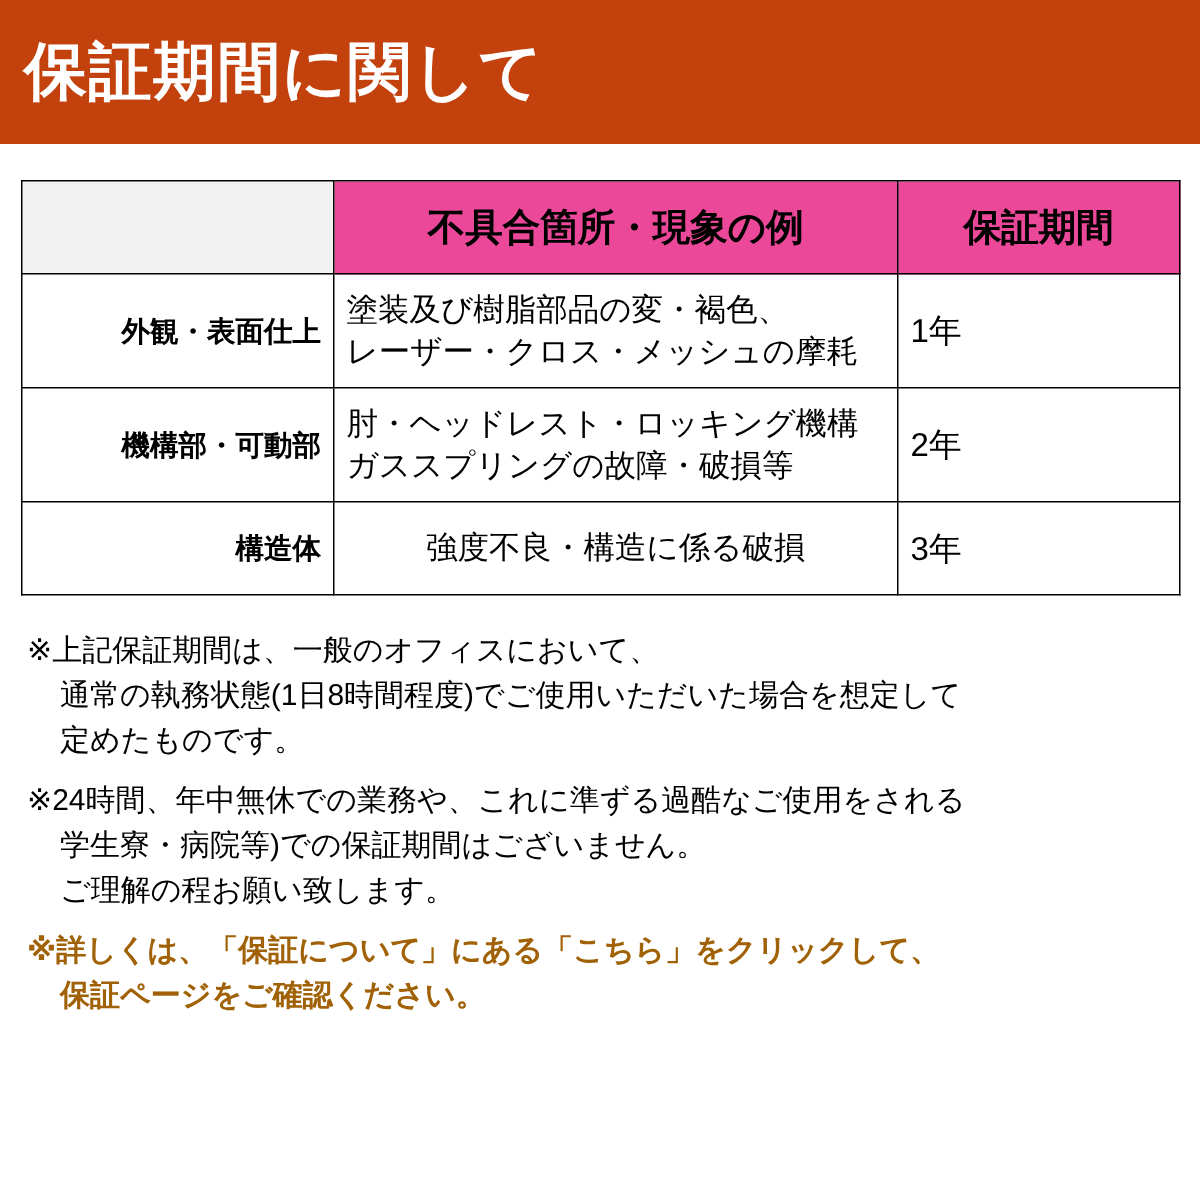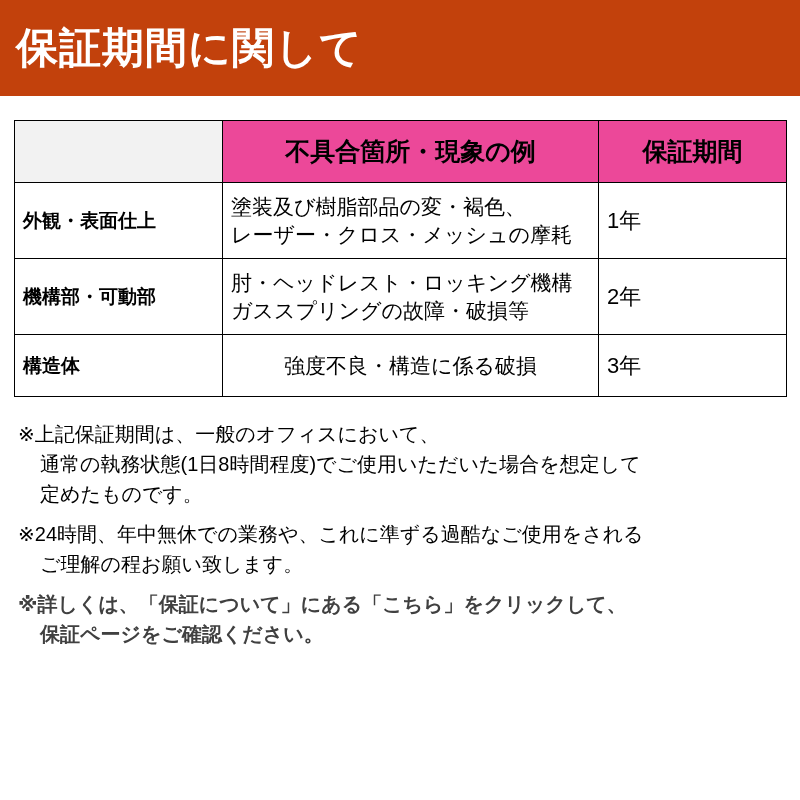--- a/index.html
+++ b/index.html
@@ -63,21 +63,21 @@
     font-size: 25px;
     font-weight: bold;
   }
   thead td.empty-head { background: #f2f2f2; }
 
   tbody td {
     height: 76px;
     font-size: 20px;
   }
   tbody td.cat {
-    text-align: left;
+    text-align: right;
     font-weight: bold;
     font-size: 19px;
   }
   tbody td.desc {
     text-align: left;
     font-size: 21px;
     line-height: 1.32;
   }
   tbody td.term {
     font-size: 22px;
@@ -93,21 +93,21 @@
     line-height: 1.5;
   }
   .note-block {
     margin-bottom: 10px;
   }
   .note-line {
     white-space: pre;
   }
   .note-line.indent-1 { padding-left: 22px; }
   .note-red {
-    color: #404040;
+    color: #a16207;
     font-weight: bold;
   }
   .note-red .note-line.indent-1 { padding-left: 22px; }
 </style>
 </head>
 <body>
 
 <div class="page">
 
   <div class="header-band">
@@ -154,20 +154,21 @@
   <div class="notes">
 
     <div class="note-block">
       <div class="note-line">※上記保証期間は、一般のオフィスにおいて、</div>
       <div class="note-line indent-1">通常の執務状態(1日8時間程度)でご使用いただいた場合を想定して</div>
       <div class="note-line indent-1">定めたものです。</div>
     </div>
 
     <div class="note-block">
       <div class="note-line">※24時間、年中無休での業務や、これに準ずる過酷なご使用をされる</div>
+      <div class="note-line indent-1">学生寮・病院等)での保証期間はございません。</div>
       <div class="note-line indent-1">ご理解の程お願い致します。</div>
     </div>
 
     <div class="note-block note-red">
       <div class="note-line">※詳しくは、「保証について」にある「こちら」をクリックして、</div>
       <div class="note-line indent-1">保証ページをご確認ください。</div>
     </div>
 
   </div>
 

